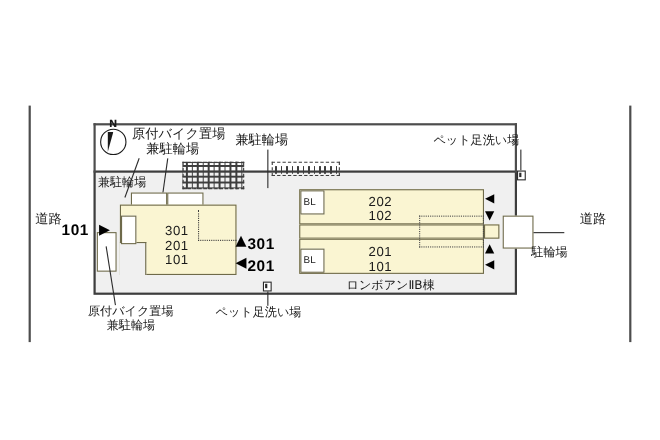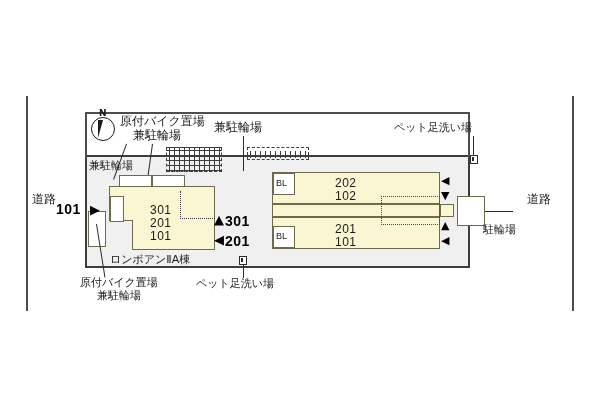--- a/index.html
+++ b/index.html
@@ -169,21 +169,20 @@
   <div class="abs num" style="left:150px;top:229px;">101</div>
 
   <div class="abs num-big" style="left:56px;top:201px;">101</div>
   <div class="abs tri" style="left:90px;top:203px;">▶</div>
 
   <div class="abs tri" style="left:214px;top:213px;">▲</div>
   <div class="abs num-big" style="left:225px;top:213px;">301</div>
   <div class="abs tri" style="left:214px;top:233px;">◀</div>
   <div class="abs num-big" style="left:225px;top:233px;">201</div>
 
-  <div class="abs bldg-name" style="left:110px;top:252px;">ロンボアンⅡA棟</div>
 
   <div class="abs bldg" style="left:272px;top:172px;width:168px;height:32px;"></div>
   <div class="abs bldg-plain" style="left:273px;top:173px;width:22px;height:22px;"></div>
   <div class="abs bl" style="left:276px;top:178px;">BL</div>
   <div class="abs num" style="left:335px;top:176px;">202</div>
   <div class="abs num" style="left:335px;top:189px;">102</div>
 
   <div class="abs bldg" style="left:272px;top:204px;width:168px;height:13px;"></div>
 
   <div class="abs bldg" style="left:440px;top:204px;width:14px;height:13px;"></div>
@@ -194,20 +193,21 @@
   <div class="abs num" style="left:335px;top:222px;">201</div>
   <div class="abs num" style="left:335px;top:235px;">101</div>
 
   <div class="abs dotted-box" style="left:381px;top:196px;width:59px;height:29px;"></div>
 
   <div class="abs tri-sm" style="left:441px;top:175px;">◀</div>
   <div class="abs tri-sm" style="left:441px;top:190px;">▼</div>
   <div class="abs tri-sm" style="left:441px;top:220px;">▲</div>
   <div class="abs tri-sm" style="left:441px;top:235px;">◀</div>
 
+  <div class="abs bldg-name" style="left:315px;top:252px;">ロンボアンⅡB棟</div>
 
   <div class="abs bldg-plain" style="left:457px;top:196px;width:28px;height:30px;"></div>
   <div class="abs leader-h" style="left:485px;top:211px;width:28px;"></div>
   <div class="abs jp lbl-11" style="left:483px;top:204px;margin-top:20px;">駐輪場</div>
 
   <div class="abs" style="left:96px;top:224px;width:1px;height:54px;background:#2b2b2b;
               transform:rotate(-9deg);transform-origin:top center;"></div>
   <div class="abs jp lbl-11" style="left:80px;top:277px;">原付バイク置場</div>
   <div class="abs jp lbl-11" style="left:97px;top:290px;">兼駐輪場</div>
 

